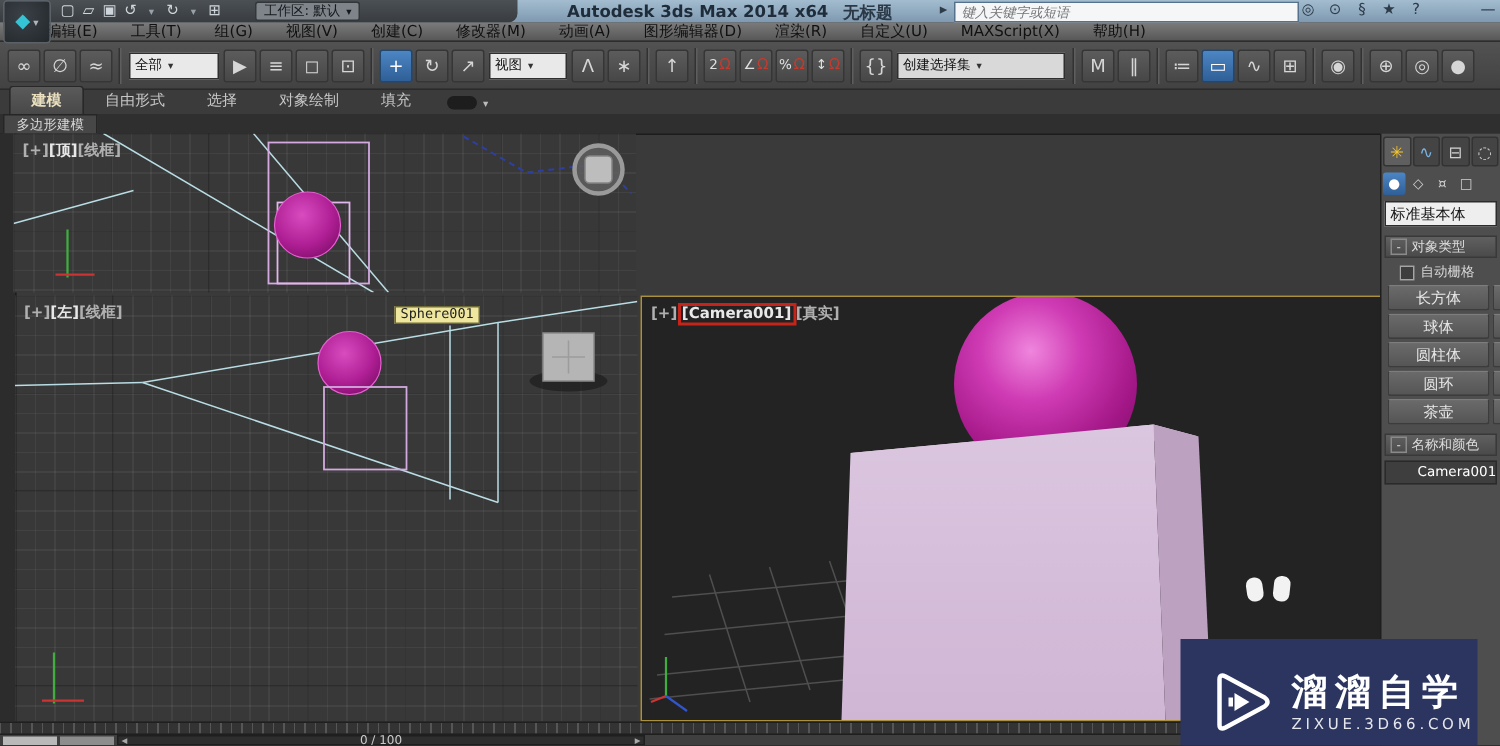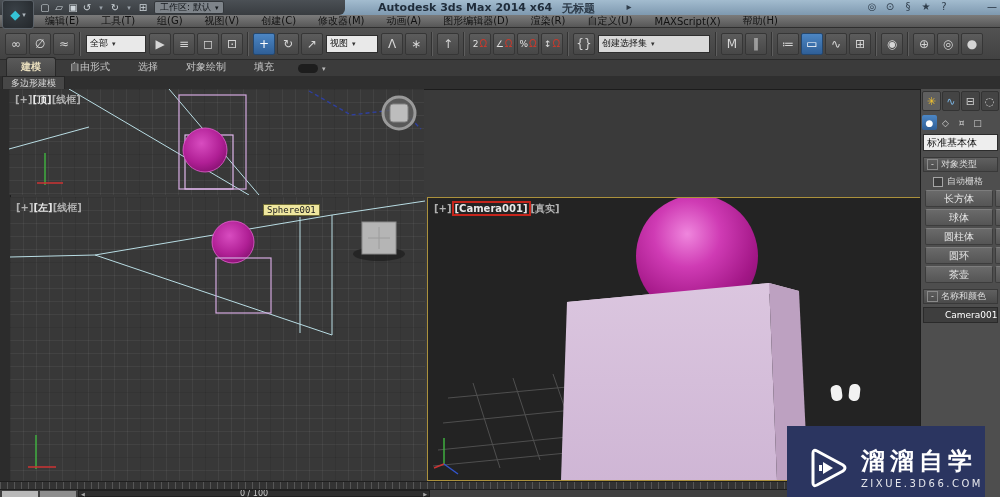--- a/index.html
+++ b/index.html
@@ -14,28 +14,28 @@
     background:linear-gradient(#4b5055,#383c40);border-bottom-right-radius:6px;}
   #appbtn{left:2px;top:0;width:30px;height:27px;background:radial-gradient(circle at 40% 35%,#3a4147,#23272b);
     border:1px solid #5a6168;border-radius:3px;z-index:9;display:flex;align-items:center;justify-content:center;
     color:#35c3d6;font-size:13px;}
   #appbtn .arr{color:#aeb6bd;font-size:7px;margin-left:2px;}
   .qicon{height:13px;min-width:14px;display:inline-flex;align-items:center;justify-content:center;
     color:#cfd6db;font-size:10px;}
   .qsep{color:#9aa2a9;font-size:7px;}
   #workspace{display:inline-flex;align-items:center;gap:4px;background:#7d8density287;
     background:#7e848a;border:1px solid #33373b;border-radius:2px;color:#14181c;
-    font-size:9px;height:11px;padding:0 5px;margin-left:4px;}
+    font-size:9px;height:11px;padding:0 5px;margin-left:20px;}
   .titletext{top:1px;font-size:11px;color:#1f2c3a;font-weight:bold;white-space:nowrap;}
   #searchbox{left:636px;top:1px;width:220px;height:12px;font-size:9px;font-style:italic;
     border:1px solid #55728c;background:#f4f6f8;color:#555;padding:0 4px;}
   .infoicon{top:1px;font-size:10px;color:#2e3c4a;width:16px;text-align:center;}
   
   #menubar{left:0;top:15px;width:1000px;height:13px;background:linear-gradient(#7b7b7b,#575757);
-    display:flex;align-items:center;padding-left:34px;box-sizing:border-box;
+    display:flex;align-items:center;padding-left:20px;box-sizing:border-box;
     border-bottom:1px solid #2e2e2e;}
   .menuitem{font-size:10px;color:#101010;padding:0 11px;white-space:nowrap;}
   
   #toolbar{left:0;top:28px;width:1000px;height:32px;background:linear-gradient(#525252,#424242);
     border-bottom:1px solid #2a2a2a;display:flex;align-items:center;padding-left:4px;box-sizing:border-box;}
   .tbtn{height:22px;min-width:22px;display:inline-flex;align-items:center;justify-content:center;
     color:#d6d6d6;background:linear-gradient(#5c5c5c,#474747);border:1px solid #363636;
     border-radius:2px;font-size:12px;margin:0 1px;box-sizing:border-box;}
   .tbtn.active{background:linear-gradient(#4c86c4,#2f5f97);color:#fff;border-color:#24476e;}
   .tsep{width:2px;height:24px;margin:0 3px;
@@ -131,20 +131,21 @@
       <span class="qicon qsep">▾</span>
       <span class="qicon">⊞</span>
       <span id="workspace">
         <span>工作区: 默认</span>
         <span class="arr" style="font-size:7px;">▾</span>
       </span>
     </div>
     <span class="abs titletext" style="left:378px;">Autodesk 3ds Max 2014 x64</span>
     <span class="abs titletext" style="left:562px;color:#2b3947;">无标题</span>
     <span class="abs infoicon" style="left:624px;width:10px;">▸</span>
+    <input id="searchbox" class="abs" placeholder="键入关键字或短语" style="">
     <span class="abs infoicon" style="left:864px;">◎</span>
     <span class="abs infoicon" style="left:882px;">⊙</span>
     <span class="abs infoicon" style="left:900px;">§</span>
     <span class="abs infoicon" style="left:918px;">★</span>
     <span class="abs infoicon" style="left:936px;">?</span>
     <span class="abs infoicon" style="left:984px;color:#1f2c3a;">—</span>
   </div>
   <div id="appbtn" class="abs">
     <span>◆</span>
     <span class="arr">▾</span>

